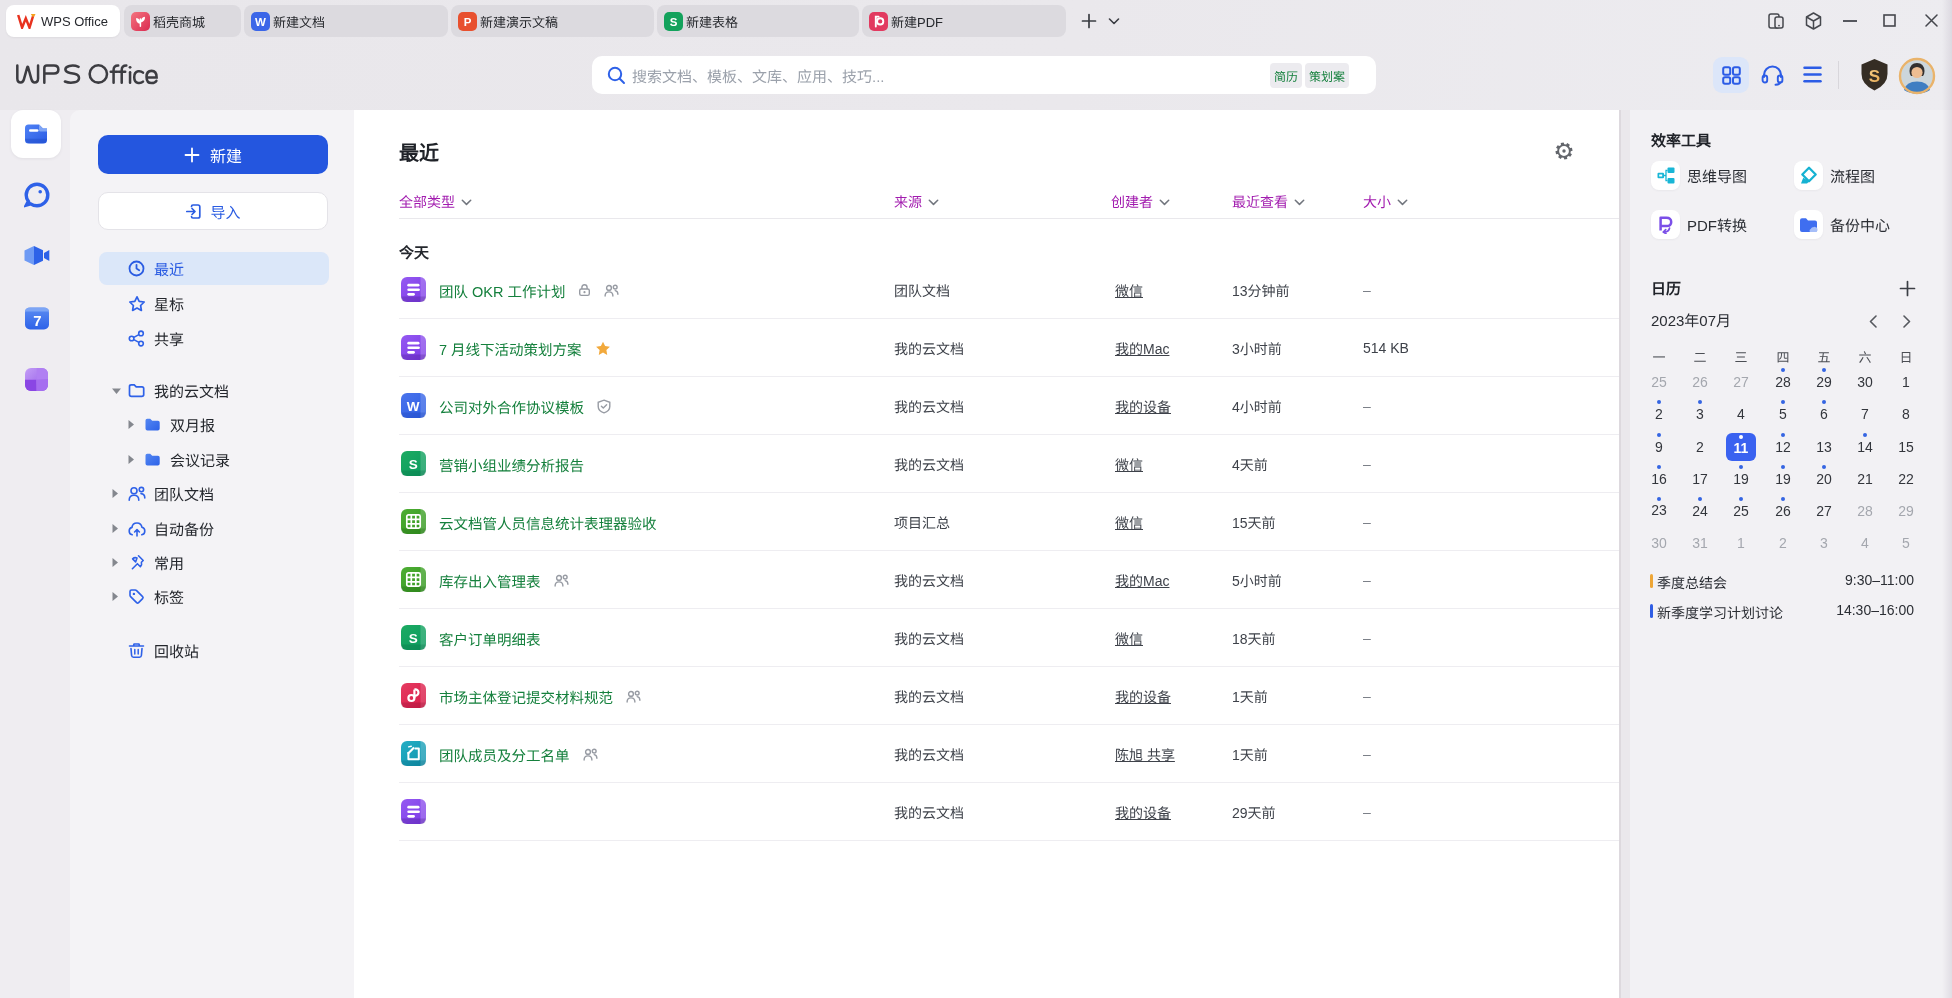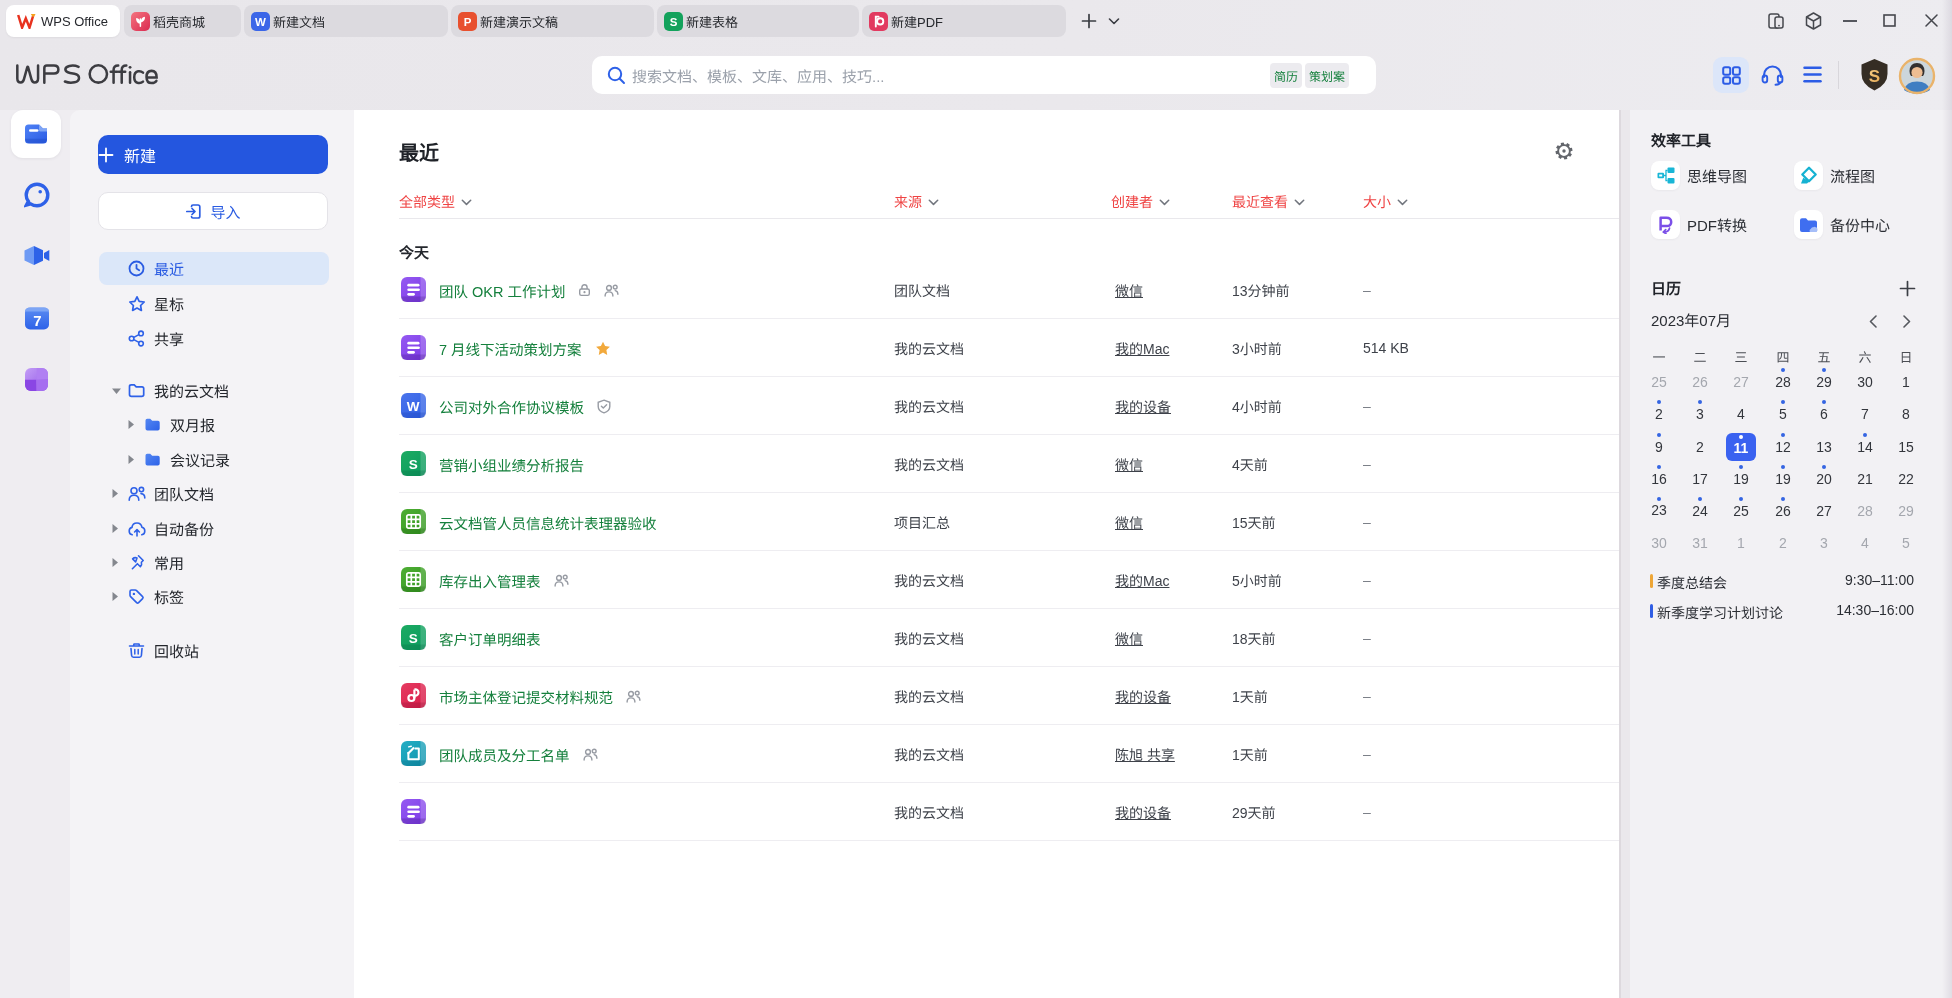--- a/index.html
+++ b/index.html
@@ -13,32 +13,32 @@
   .tab { position:absolute; top:5px; height:32px; border-radius:8px; background:#dcdadf;
     display:flex; align-items:center; font-size:13px; color:#26282d; }
   .tab .ti { margin:0 3px 0 7px; display:flex; }
   #tab1 { left:6px; width:114px; background:#fff; box-shadow:0 1px 2px rgba(0,0,0,.05); }
   #search { position:absolute; left:592px; top:56px; width:784px; height:38px; background:#fff; border-radius:10px;
     display:flex; align-items:center; }
   #search .ph { color:#9ba1ab; font-size:15px; margin-left:6px; flex:1; }
   .stag { background:#ecebef; color:#15803d; font-size:12px; border-radius:4px; padding:4px 4px; margin-right:3px; }
   #sidebar { position:absolute; left:70px; top:110px; width:284px; height:888px; background:#f4f3f6; border-radius:10px 0 0 0; }
   #btn-new { position:absolute; left:28px; top:25px; width:230px; height:39px; background:#2456df; border-radius:10px;
-    color:#fff; font-size:16px; display:flex; align-items:center; justify-content:flex-start; }
+    color:#fff; font-size:16px; display:flex; align-items:center; justify-content:center; }
   #btn-import { position:absolute; left:28px; top:82px; width:230px; height:38px; background:#fff; border:1px solid #e4e3e8;
     border-radius:10px; color:#2a5ce2; font-size:15px; display:flex; align-items:center; justify-content:center; }
   .mitem { position:absolute; left:29px; width:230px; height:33px; display:flex; align-items:center;
     font-size:15px; color:#24272d; }
   .mitem .tri { width:29px; display:flex; padding-left:13px; }
   .mitem .micon { width:26px; display:flex; align-items:center; }
   .mitem.active { background:#dbe7f9; border-radius:8px; color:#2a5ce2; font-weight:500;}
   .sub { padding-left:16px; }
   #main { position:absolute; left:354px; top:110px; width:1265px; height:888px; background:#fff; }
   #main h1 { position:absolute; left:45px; top:27px; font-size:20px; color:#202329; font-weight:700; }
-  .fitem { position:absolute; top:81px; font-size:14px; color:#ef4444; display:flex; align-items:center; }
+  .fitem { position:absolute; top:81px; font-size:14px; color:#a21caf; display:flex; align-items:center; }
   .chev { margin-left:6px; margin-top:2px; }
   #fdiv { position:absolute; left:45px; top:108px; width:1220px; height:1px; background:#e9e8ec; }
   #today { position:absolute; left:45px; top:131px; font-size:15px; color:#24272d; font-weight:600; }
   #rows { position:absolute; left:0; top:151px; width:1258px; }
   .row { position:relative; width:1258px; height:58px; }
   .row .fico { position:absolute; left:47px; top:16px; }
   .row .fname { position:absolute; left:85px; top:0; height:58px; display:flex; align-items:center; font-size:14.5px; color:#15803d; }
   .row .badge { margin-left:13px; display:flex; align-items:center; }
   .col { position:absolute; top:0; height:58px; display:flex; align-items:center; font-size:14px; color:#3e424a; }
   .c1 { left:540px; } .c2 { left:761px;text-decoration:underline; } .c3 { left:878px; } .c4 { left:1009px; }

